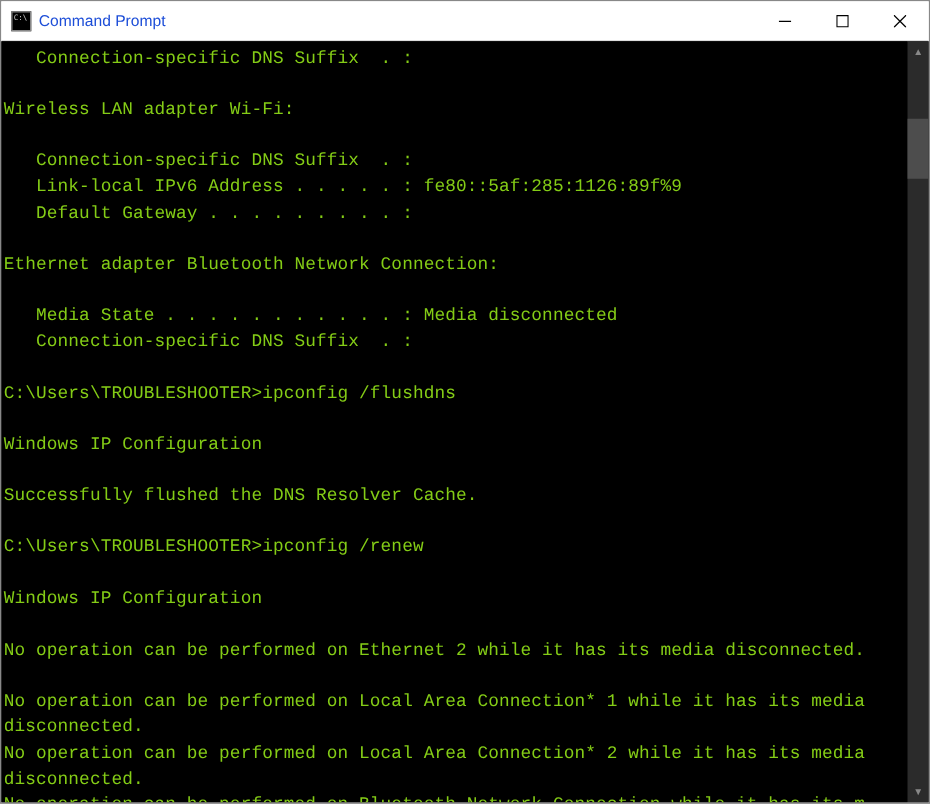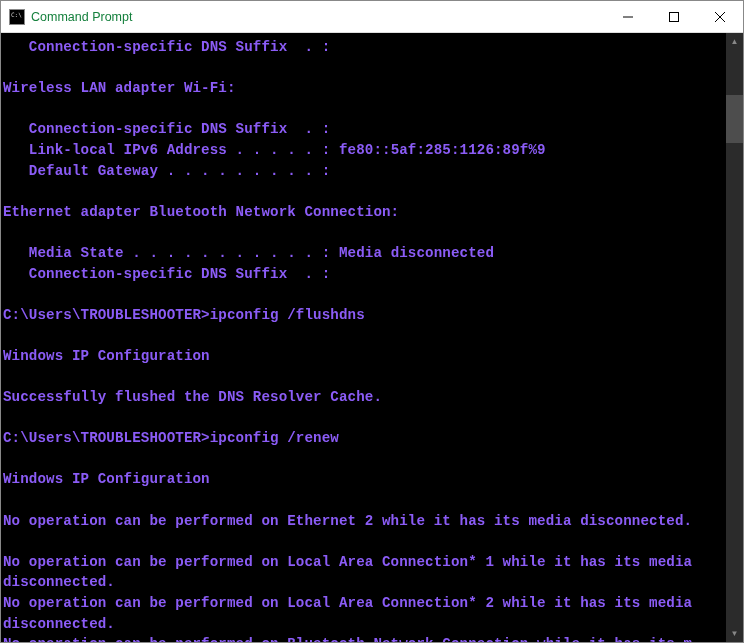--- a/index.html
+++ b/index.html
@@ -38,21 +38,21 @@
       content: "C:\\";
       color: #ccc;
       font-size: 6px;
       font-family: Consolas, monospace;
       position: absolute;
       top: 1px;
       left: 1px;
     }
     .titlebar-title {
       font-size: 12.5px;
-      color: #15803d;
+      color: #1d4ed8;
       flex: 0 0 auto;
     }
     .titlebar-spacer {
       flex: 1;
     }
     .win-btn {
       width: 46px;
       height: 31px;
       display: flex;
       align-items: center;
@@ -65,30 +65,29 @@
     }
     .terminal-wrapper {
       position: relative;
       height: calc(100% - 32px);
       background: #000;
       display: flex;
     }
     .terminal {
       flex: 1;
       background: #000;
-      color: #8b5cf6;
+      color: #84cc16;
       font-family: Consolas, "Courier New", monospace;
       font-size: 14.2px;
       line-height: 1.45;
       padding: 4px 2px 2px 2px;
       white-space: pre-wrap;
       word-wrap: break-word;
       overflow: hidden;
       letter-spacing: 0.1px;
-      font-weight: bold;
     }
     .terminal .line {
       display: block;
     }
     .scrollbar {
       width: 17px;
       background: #2b2b2b;
       position: relative;
     }
     .scrollbar-thumb {

